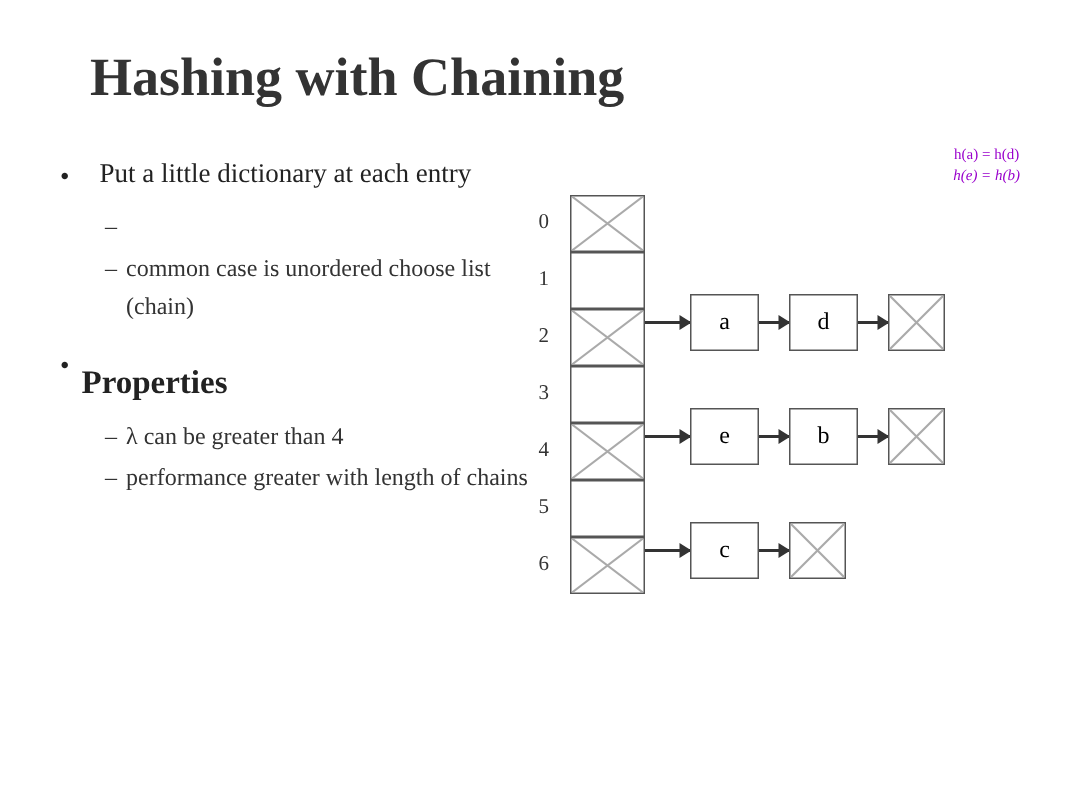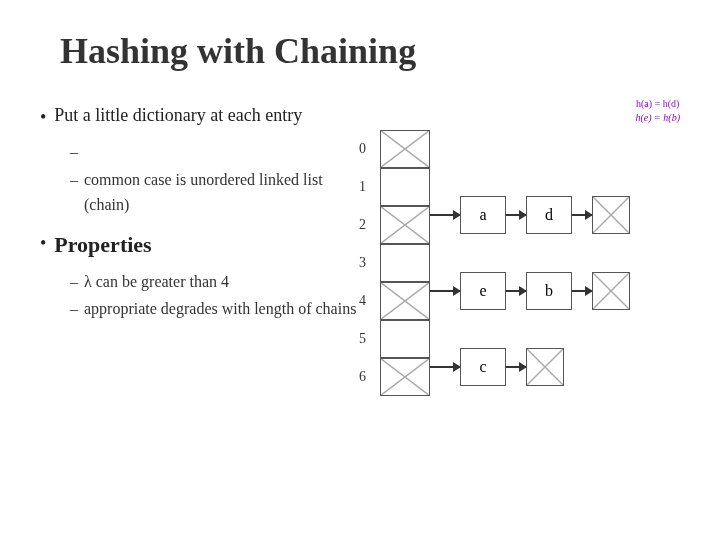--- a/index.html
+++ b/index.html
@@ -49,20 +49,21 @@
     }
 
     .bullet-main .bullet-dot {
       margin-right: 8px;
       margin-top: 2px;
       font-size: 18px;
     }
 
     .bullet-text-large {
       font-size: 18px;
+      margin-left: 12px;
     }
 
     .sub-bullets {
       margin-left: 30px;
       margin-top: 4px;
       margin-bottom: 10px;
       font-size: 16px;
       color: #333333;
       line-height: 1.6;
     }
@@ -73,20 +74,21 @@
       margin-bottom: 2px;
     }
 
     .dash {
       margin-right: 6px;
     }
 
     .bullet-properties {
       font-size: 22px;
       font-weight: bold;
+      margin-top: 10px;
     }
 
     
     .right-panel {
       flex: 1;
       position: relative;
       margin-top: 0px;
     }
 
     .hash-note {
@@ -223,36 +225,36 @@
       <div class="bullet-main">
         <span class="bullet-dot">•</span>
         <span class="bullet-text-large">Put a little dictionary at each entry</span>
       </div>
       <div class="sub-bullets">
         <div class="sub-bullet">
           <span class="dash">–</span>
         </div>
         <div class="sub-bullet">
           <span class="dash">–</span>
-          <span>common case is unordered linked list (chain)</span>
+          <span>common case is unordered choose list (chain)</span>
         </div>
       </div>
 
       <div class="bullet-main">
         <span class="bullet-dot">•</span>
         <span class="bullet-properties">Properties</span>
       </div>
       <div class="sub-bullets">
         <div class="sub-bullet">
           <span class="dash">–</span>
           <span>λ can be greater than 4</span>
         </div>
         <div class="sub-bullet">
           <span class="dash">–</span>
-          <span>appropriate degrades with length of chains</span>
+          <span>performance greater with length of chains</span>
         </div>
       </div>
     </div>
 
     <div class="right-panel">
       <div class="hash-note">
         <span style="color:#9900cc;display:block;">h(a) = h(d)</span>
         <span style="color:#9900cc;display:block;font-style:italic;">h(e) = h(b)</span>
       </div>
 

